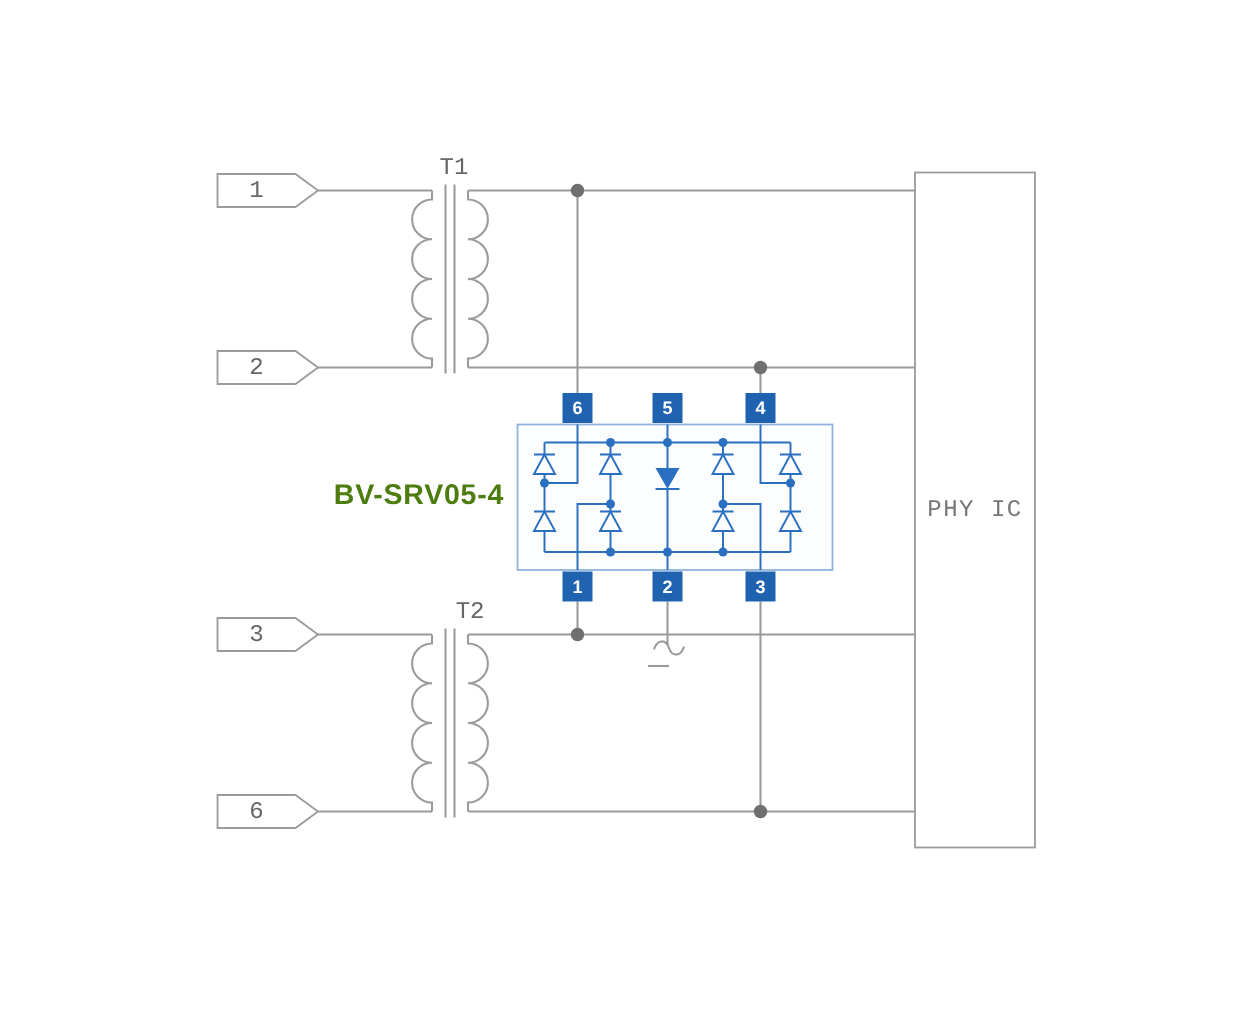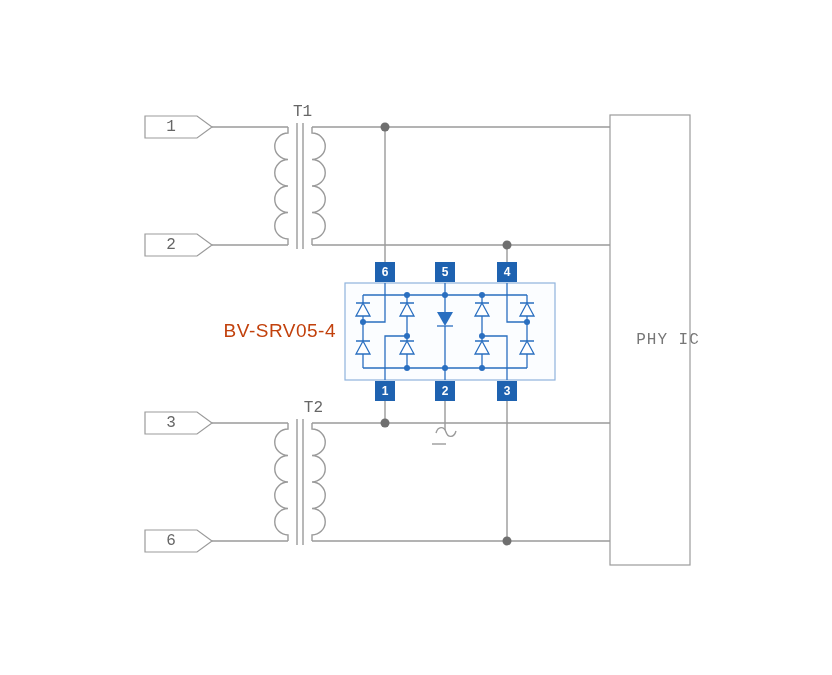--- a/index.html
+++ b/index.html
@@ -16,37 +16,38 @@
     color:#666666;
     font-size:16px;
     line-height:18px;
     font-family:Liberation Mono, monospace;
   }
   .conn-lbl{
     width:52px;height:18px;text-align:center;
   }
   .t-lbl{width:30px;text-align:left;}
   .phy-lbl{
-    width:80px;text-align:center;letter-spacing:1px;color:#777777;padding-left:18px;
+    width:80px;text-align:center;letter-spacing:1px;color:#777777;
   }
   .tvs-pin{
     position:absolute;
     width:20px;height:20px;
     background:#1e62b0;
     color:#ffffff;
     font-size:12px;font-weight:bold;
     display:flex;align-items:center;justify-content:center;
   }
   .chip-name{
     position:absolute;
     left:198px;top:320px;width:138px;
     text-align:right;
-    color:#c2410c;
+    color:#4d7c0f;
     font-size:19px;
     letter-spacing:0.5px;
+    font-weight:bold;
   }
 </style>
 </head>
 <body>
 
 <div class="canvas">
 
   <svg width="832" height="675" viewBox="0 0 832 675">
 
     <g stroke="#9b9b9b" stroke-width="1.4" fill="none">

